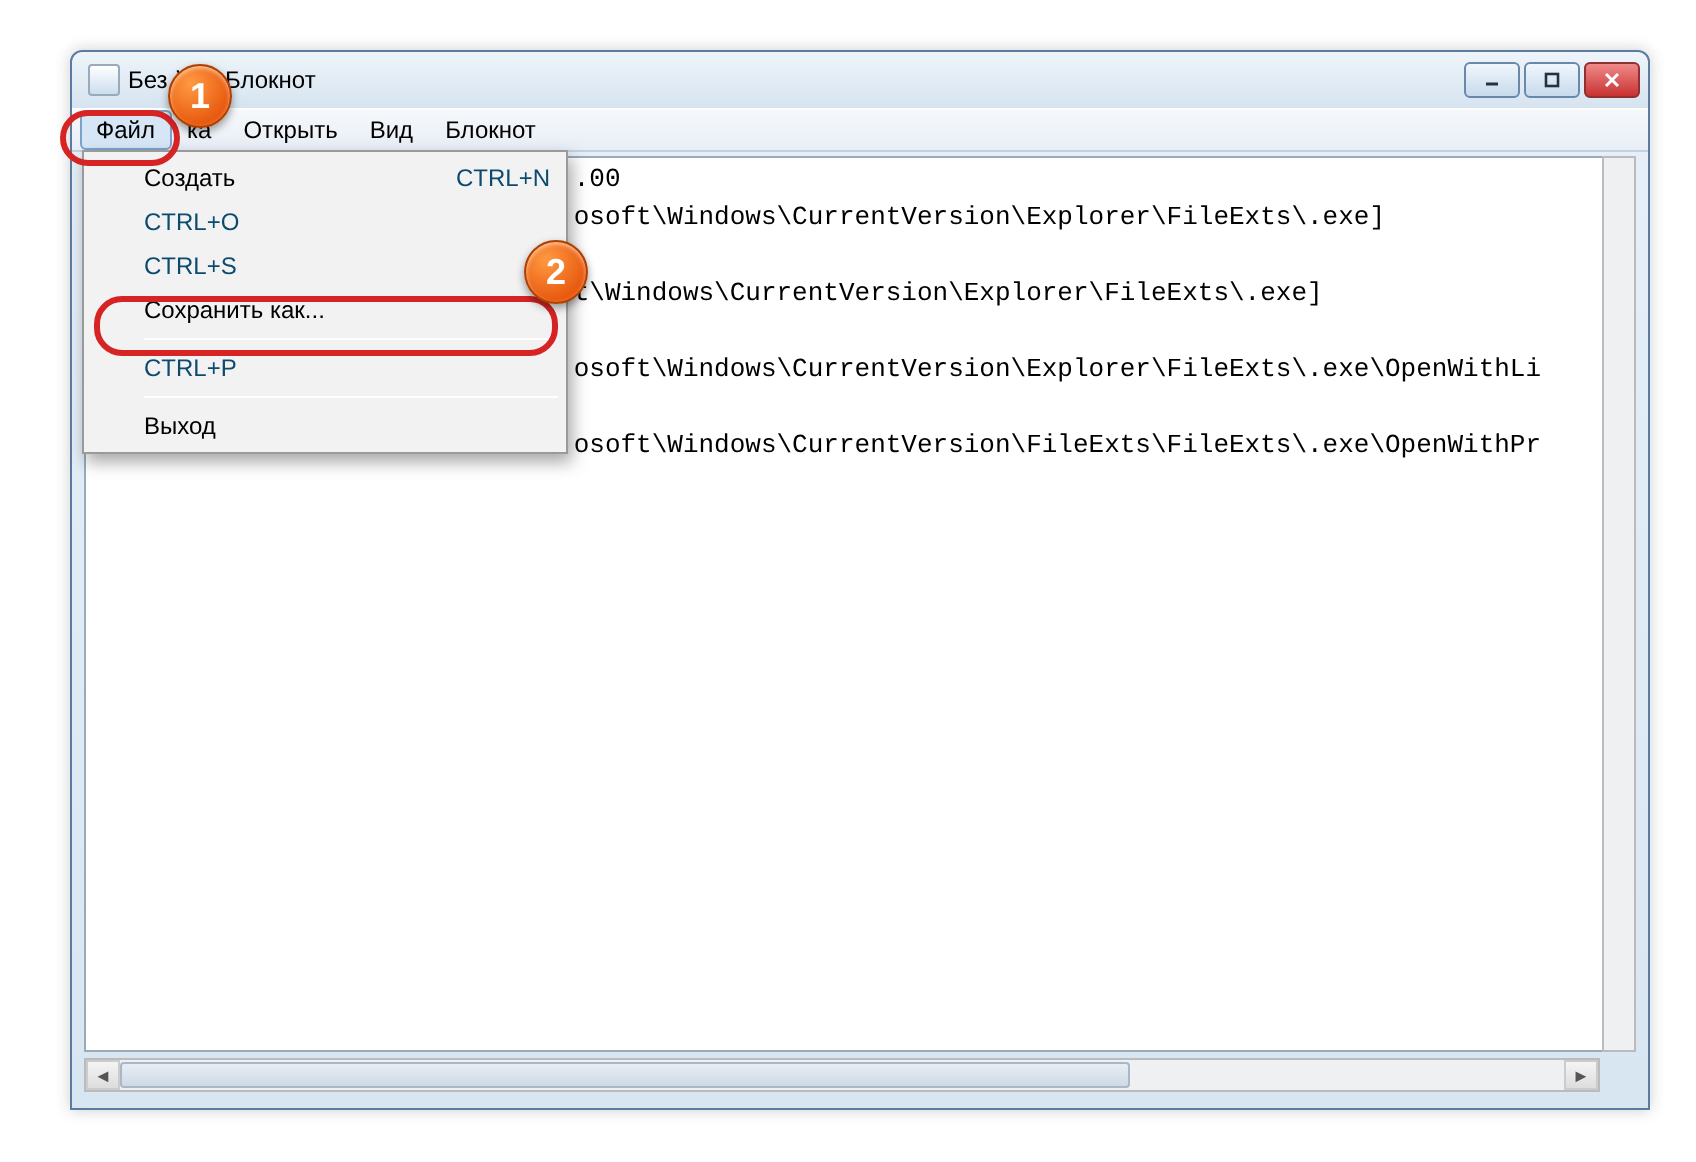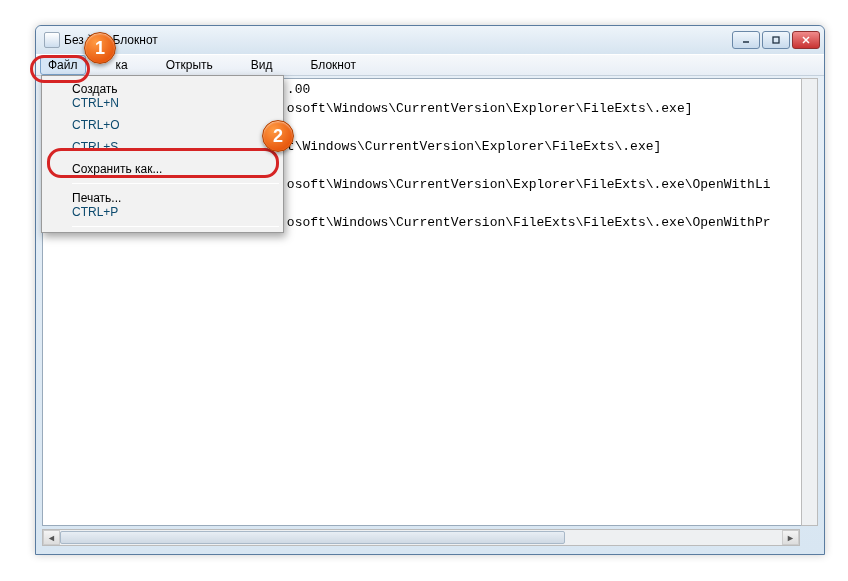--- a/index.html
+++ b/index.html
@@ -48,21 +48,20 @@
 }
 .win-btn.close { background: linear-gradient(#f08a8a,#c83232); color:#fff; border-color:#903030;}
 .win-btn svg { width:10px; height:10px; }
 .menubar {
   height: 22px;
   background: linear-gradient(#f6f8fb,#e8eef6);
   border-top:1px solid #fff;
   border-bottom:1px solid #c4d0dc;
   display:flex;
   padding-left:4px;
-  gap:22px;
 }
 .menu-item {
   padding: 3px 8px;
   color:#000;
   font-size:12px;
   cursor:default;
 }
 .menu-item.active {
   background:#d6e6f6;
   border:1px solid #7aa3cc;
@@ -108,21 +107,20 @@
   padding:2px;
   z-index:10;
 }
 .dd-row {
   display:flex;
   padding:4px 6px 4px 28px;
   color:#000;
   font-size:12px;
   cursor:default;
   position:relative;
-  flex-direction:column;
 }
 .dd-row .lbl { flex:1; }
 .dd-row .sc { color:#0c4a6e; }
 .dd-sep { height:1px; background:#c8c8c8; margin:3px 2px 3px 28px; border-bottom:1px solid #fff;}
 .highlight-oval {
   position:absolute;
   border:3px solid #d62424;
   border-radius:14px;
   pointer-events:none;
   z-index:20;
@@ -212,22 +210,25 @@
   </div>
   <div class="dd-row">
     <span class="sc">CTRL+S</span>
   </div>
   <div class="dd-row">
     <span class="lbl">Сохранить как...</span>
     <span class="sc"></span>
   </div>
   <div class="dd-sep"></div>
   <div class="dd-row">
-    <span class="lbl">Печать...</span>
     <span class="sc">CTRL+P</span>
   </div>
   <div class="dd-sep"></div>
+  <div class="dd-row">
+    <span class="lbl">Выход</span>
+    <span class="sc"></span>
+  </div>
 </div>
 
 <div id="hl1" class="highlight-oval"></div>
 <div id="hl2" class="highlight-oval"></div>
 <div id="b1" class="badge">1</div>
 <div id="b2" class="badge">2</div>
 
 </body></html>

